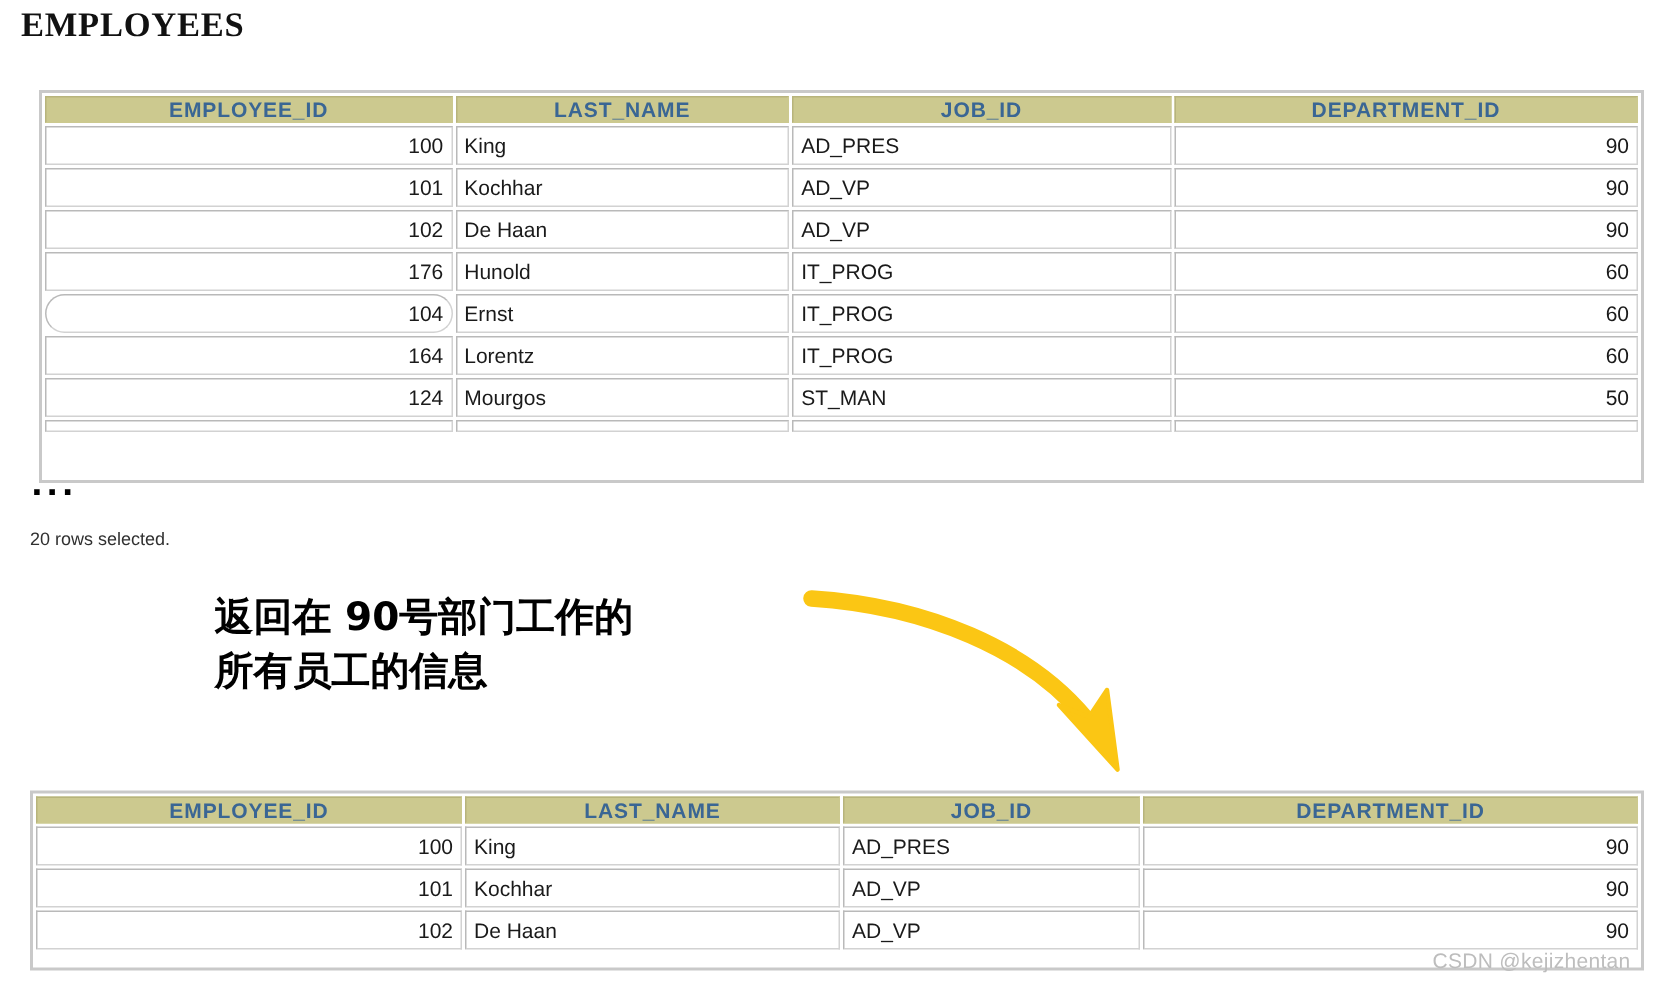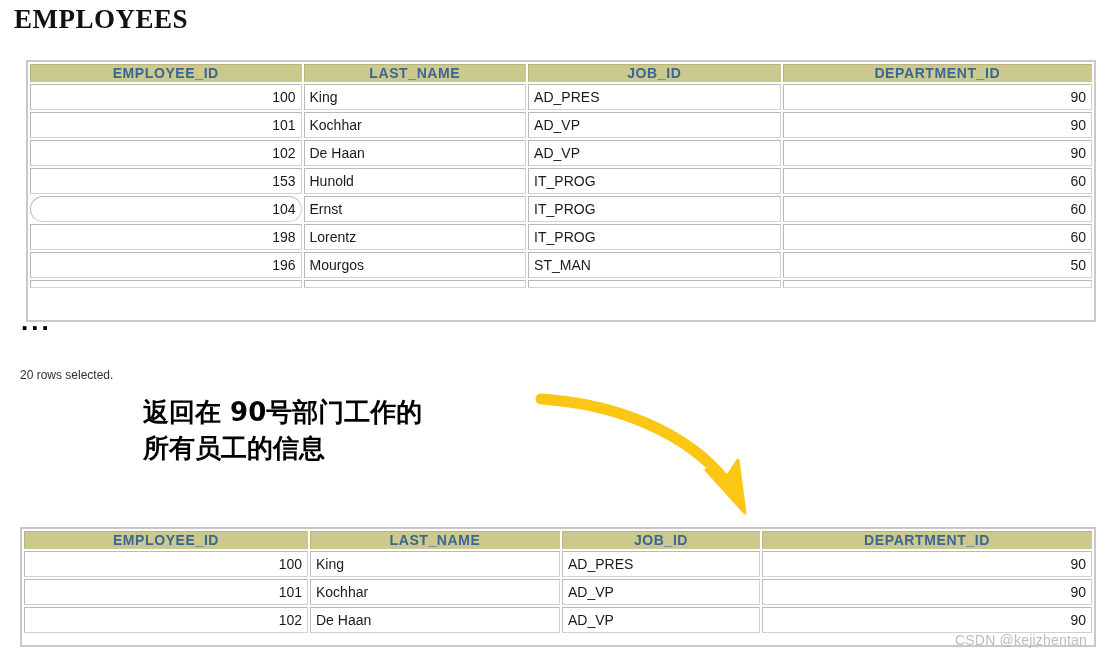--- a/index.html
+++ b/index.html
@@ -20,21 +20,21 @@
     height: 660px;
   }
 
   
   .page-title {
     position: absolute;
     left: 14px;
     top: 4px;
     font-family: "Liberation Serif", serif;
     font-weight: bold;
-    font-size: 27px;
+    font-size: 23px;
     letter-spacing: 0.5px;
     color: #111111;
     white-space: nowrap;
   }
 
   
   .result-table {
     position: absolute;
     border: 2px solid #c9c9c9;
     background: #ffffff;
@@ -97,21 +97,20 @@
   }
 
   
   .rows-caption {
     position: absolute;
     left: 20px;
     top: 352px;
     font-size: 12px;
     color: #303030;
     white-space: nowrap;
-    margin-top: 16px;
   }
 
   
   .annotation {
     position: absolute;
     left: 143px;
     top: 394px;
     font-family: "DejaVu Sans", sans-serif;
     font-weight: bold;
     font-size: 26px;
@@ -169,39 +168,39 @@
           <div class="rt-cell txt" style="width: 253px;">AD_VP</div>
           <div class="rt-cell num" style="width: 310px;">90</div>
         </div>
         <div class="rt-row">
           <div class="rt-cell num" style="width: 272px;">102</div>
           <div class="rt-cell txt" style="width: 223px;">De Haan</div>
           <div class="rt-cell txt" style="width: 253px;">AD_VP</div>
           <div class="rt-cell num" style="width: 310px;">90</div>
         </div>
         <div class="rt-row">
-          <div class="rt-cell num" style="width: 272px;">153</div>
+          <div class="rt-cell num" style="width: 272px;">176</div>
           <div class="rt-cell txt" style="width: 223px; margin-top: 25px;">Hunold</div>
           <div class="rt-cell txt" style="width: 253px;">IT_PROG</div>
           <div class="rt-cell num" style="width: 310px;">60</div>
         </div>
         <div class="rt-row">
           <div class="rt-cell num" style="width: 272px; border-radius: 13px;">104</div>
           <div class="rt-cell txt" style="width: 223px;">Ernst</div>
           <div class="rt-cell txt" style="width: 253px;">IT_PROG</div>
           <div class="rt-cell num" style="width: 310px;">60</div>
         </div>
         <div class="rt-row">
-          <div class="rt-cell num" style="width: 272px;">198</div>
+          <div class="rt-cell num" style="width: 272px;">164</div>
           <div class="rt-cell txt" style="width: 223px;">Lorentz</div>
           <div class="rt-cell txt" style="width: 253px;">IT_PROG</div>
           <div class="rt-cell num" style="width: 310px;">60</div>
         </div>
         <div class="rt-row">
-          <div class="rt-cell num" style="width: 272px;">196</div>
+          <div class="rt-cell num" style="width: 272px;">124</div>
           <div class="rt-cell txt" style="width: 223px;">Mourgos</div>
           <div class="rt-cell txt" style="width: 253px;">ST_MAN</div>
           <div class="rt-cell num" style="width: 310px;">50</div>
         </div>
         <div class="rt-row rt-clip">
           <div class="rt-cell" style="width: 272px;"></div>
           <div class="rt-cell" style="width: 223px;"></div>
           <div class="rt-cell" style="width: 253px;"></div>
           <div class="rt-cell" style="width: 310px;"></div>
         </div>

